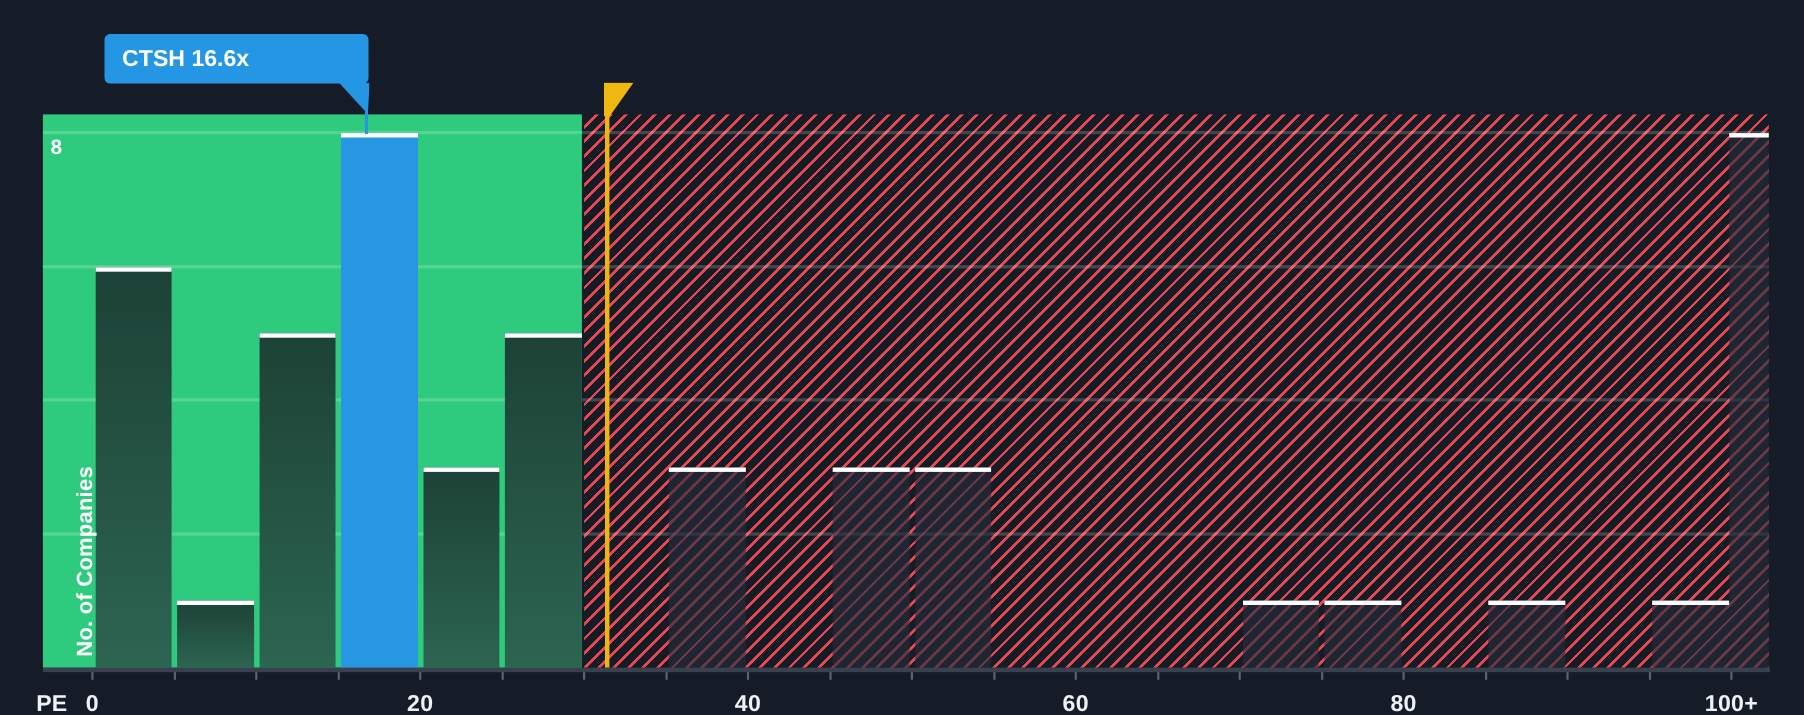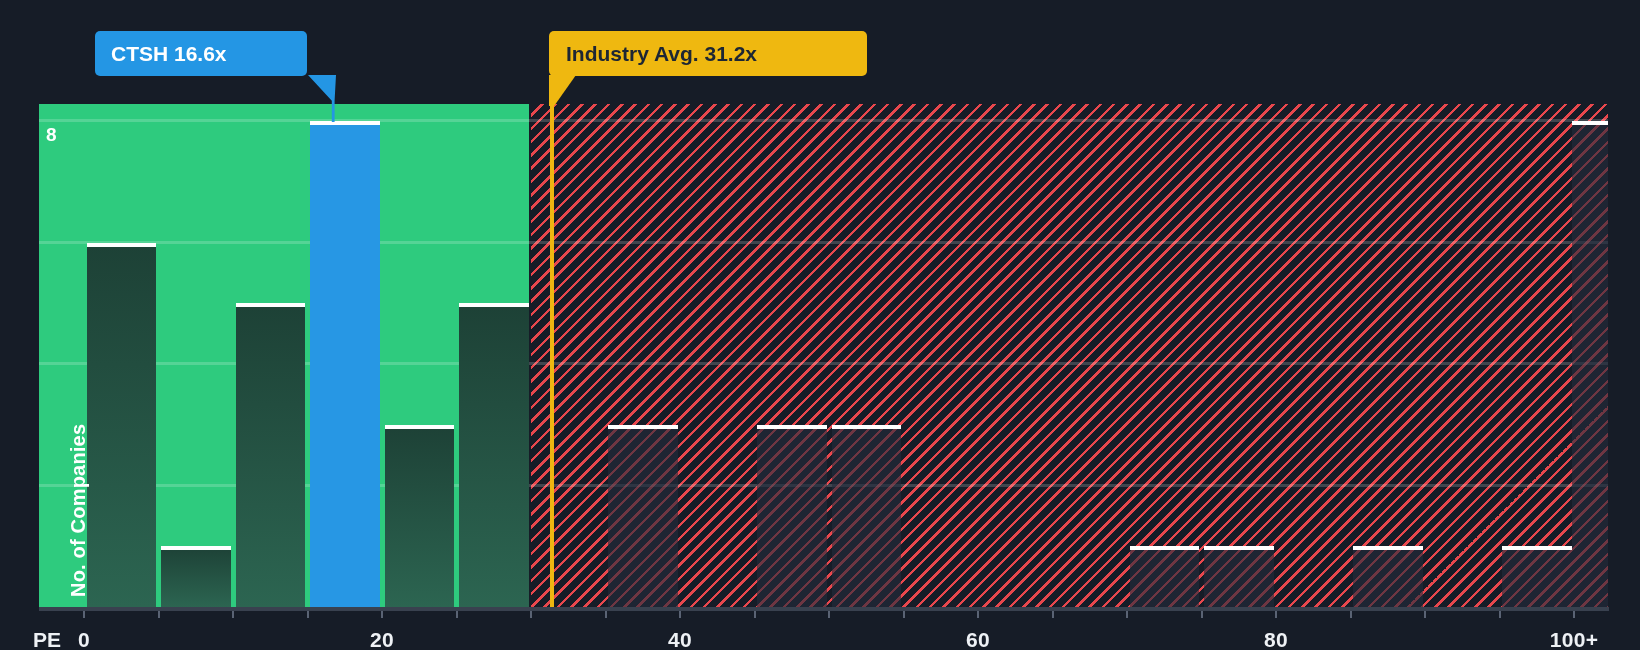--- a/index.html
+++ b/index.html
@@ -32,21 +32,21 @@
   .x-title{position:absolute;left:33px;top:628px;color:#eef1f5;font-size:21px;font-weight:bold;}
   .y-max-label{position:absolute;left:46px;top:124px;color:#ffffff;font-size:19px;font-weight:bold;}
   .y-title{
     position:absolute;left:67px;top:597px;transform:rotate(-90deg);transform-origin:0 0;
     color:#ffffff;font-size:20px;font-weight:bold;white-space:nowrap;letter-spacing:0.2px;
   }
   .tooltip{
     position:absolute;top:31px;height:45px;line-height:45px;border-radius:5px;
     font-size:21px;font-weight:bold;white-space:nowrap;box-sizing:border-box;
   }
-  .tooltip.company{left:95px;width:212px;background:#2496e4;color:#ffffff;padding-left:16px;}
+  .tooltip.company{left:95px;width:240px;background:#2496e4;color:#ffffff;padding-left:16px;}
   .tooltip.industry{left:549px;width:318px;background:#efb810;color:#1d2634;padding-left:17px;}
   .pointer-company{
     position:absolute;left:308px;top:75px;width:28px;height:47px;background:#2496e4;
     clip-path:polygon(0% 0%,100% 0%,95% 55%,95% 100%,85% 100%,85% 55%);
   }
   .pointer-industry{
     position:absolute;left:549px;top:75px;width:27px;height:31px;background:#efb810;
     clip-path:polygon(0% 0%,100% 0%,19% 100%,0% 100%);
   }
 </style>
@@ -117,18 +117,15 @@
   <div class="x-title">PE</div>
 
   <div class="y-max-label">8</div>
   <div class="y-title">No. of Companies</div>
 
   <div class="tooltip company">
     <span>CTSH 16.6x</span>
   </div>
   <div class="pointer-company"></div>
 
-  <div class="tooltip industry">
-    <span>Industry Avg. 31.2x</span>
-  </div>
   <div class="pointer-industry"></div>
 
 </div>
 
 </body></html>

